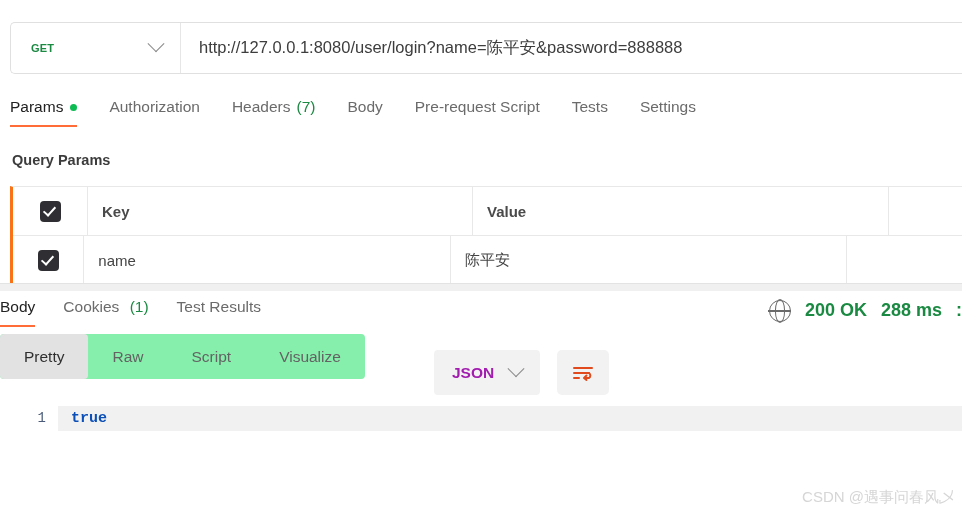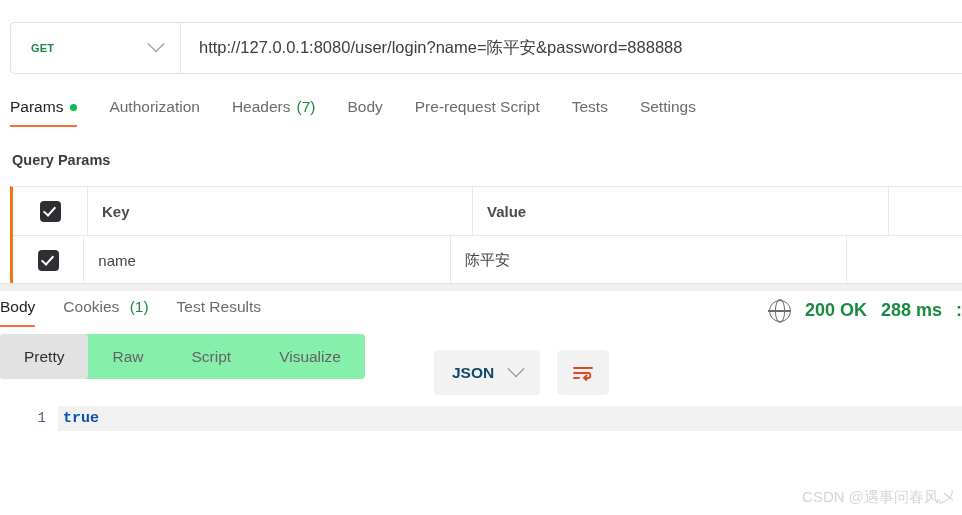--- a/index.html
+++ b/index.html
@@ -262,21 +262,21 @@
     left: 434px; top: 350px;
     height: 45px;
     background: #f2f2f2;
     border-radius: 4px;
     display: flex;
     align-items: center;
     gap: 16px;
     padding: 0 18px;
     cursor: pointer;
   }
-  .fmt-label { font-size: 15.5px; color: #0c4a6e; font-weight: bold; }
+  .fmt-label { font-size: 15.5px; color: #a21caf; font-weight: bold; }
   .wrap-btn {
     position: absolute;
     left: 557px; top: 350px;
     width: 52px; height: 45px;
     background: #f2f2f2;
     border-radius: 5px;
     display: flex;
     align-items: center;
     justify-content: center;
     cursor: pointer;
@@ -299,21 +299,21 @@
     font-family: "Liberation Mono", monospace;
     font-size: 14px;
     color: #4a5c7a;
   }
   .code-line {
     flex: 1;
     background: #f1f1f1;
     height: 25px;
     display: flex;
     align-items: center;
-    padding-left: 5px;
+    padding-left: 13px;
     font-family: "Liberation Mono", monospace;
     font-size: 15px;
     font-weight: bold;
     color: #0b4fb8;
   }
 
   
   .watermark {
     position: absolute;
     right: 8px; bottom: 8px;

